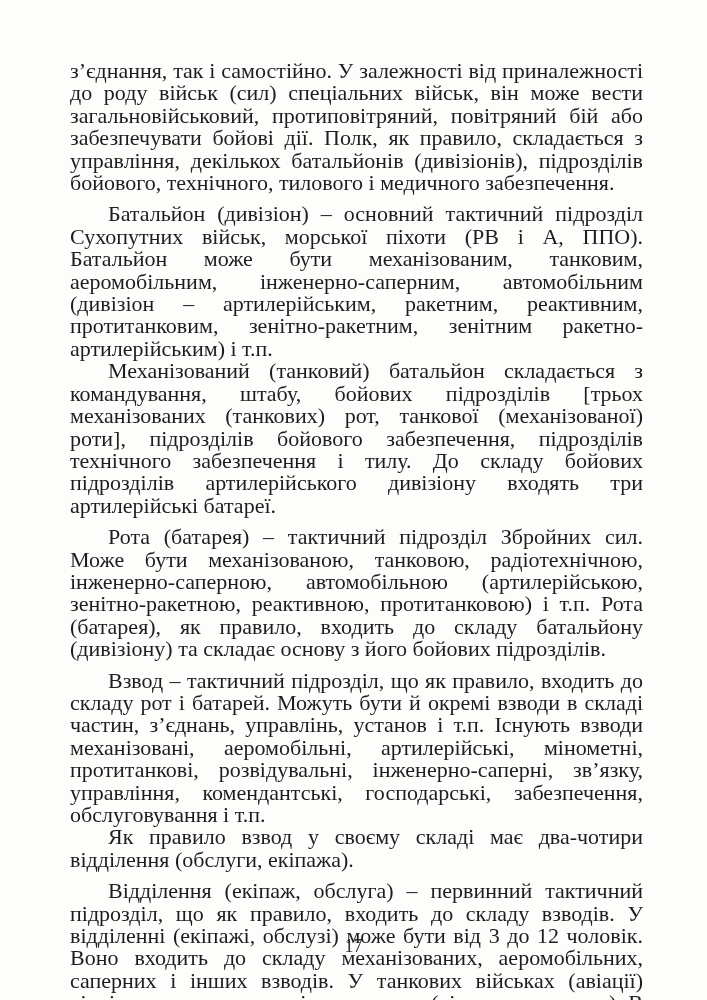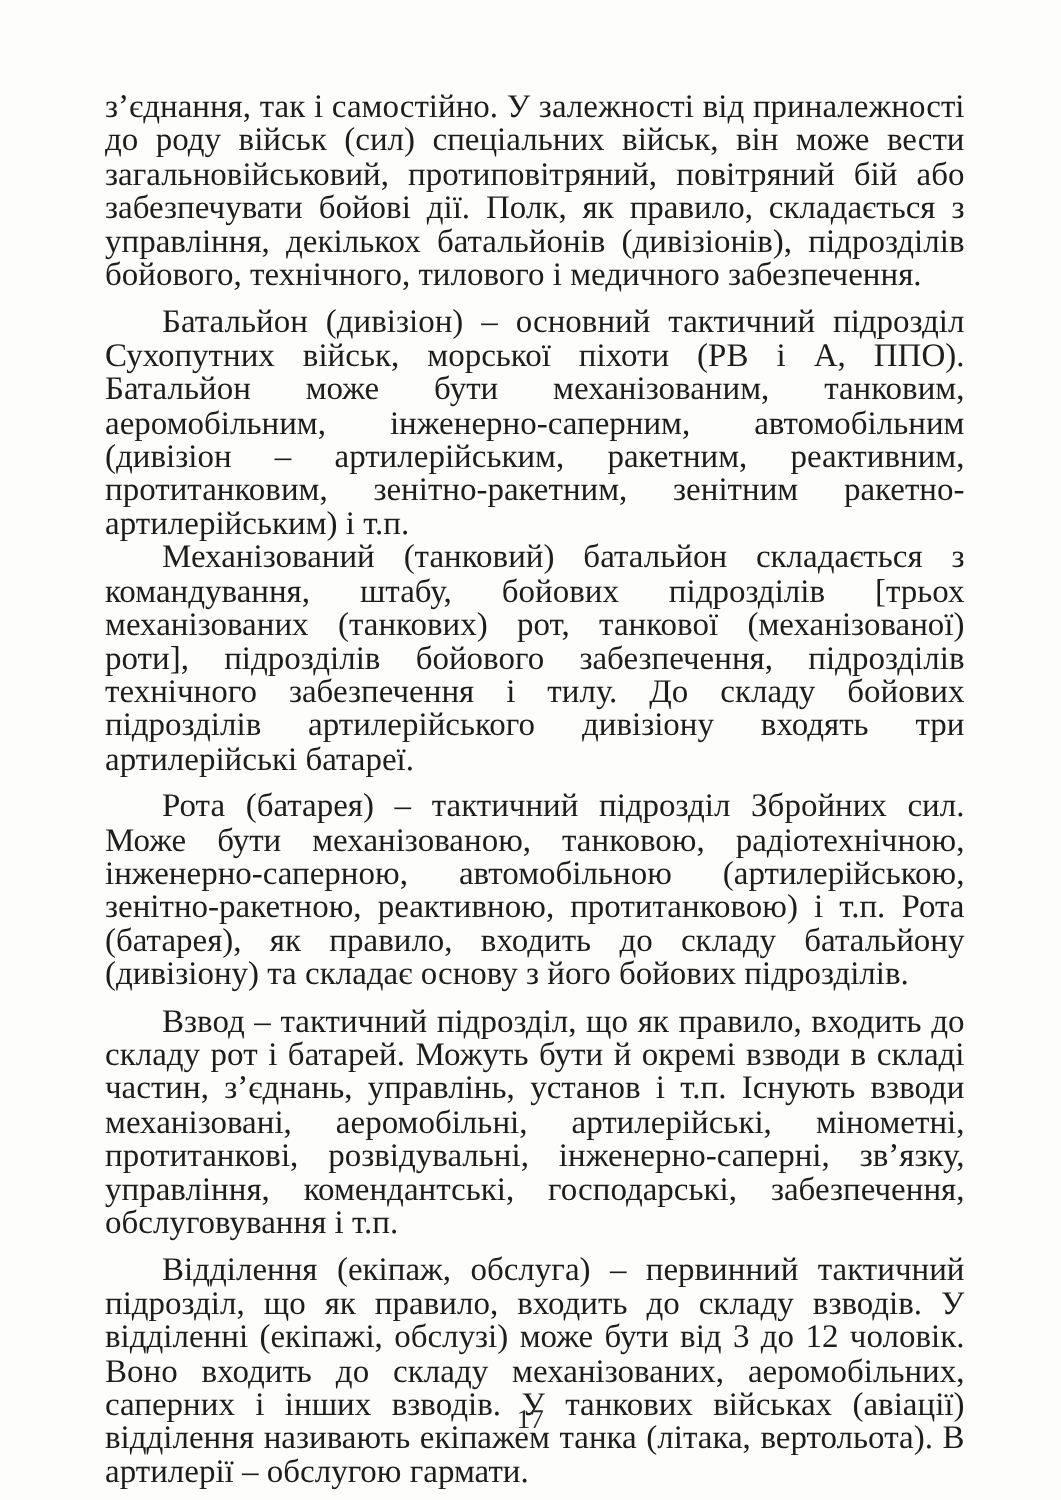--- a/index.html
+++ b/index.html
@@ -54,19 +54,20 @@
     <p class="para"><span class="lead"></span><span class="body">з’єднання, так і самостійно. У залежності від приналежності до роду військ (сил) спеціальних військ, він може вести загальновійськовий, протиповітряний, повітряний бій або забезпечувати бойові дії. Полк, як правило, складається з управління, декількох батальйонів (дивізіонів), підрозділів бойового, технічного, тилового і медичного забезпечення.</span></p>
 
     <p class="para indent spaced"><span class="lead">Батальйон (дивізіон)</span><span class="body"> – основний тактичний підрозділ Сухопутних військ, морської піхоти (РВ і А, ППО). Батальйон може бути механізованим, танковим, аеромобільним, інженерно-саперним, автомобільним (дивізіон – артилерійським, ракетним, реактивним, протитанковим, зенітно-ракетним, зенітним ракетно-артилерійським) і т.п.</span></p>
 
     <p class="para indent"><span class="lead"></span><span class="body">Механізований (танковий) батальйон складається з командування, штабу, бойових підрозділів [трьох механізованих (танкових) рот, танкової (механізованої) роти], підрозділів бойового забезпечення, підрозділів технічного забезпечення і тилу. До складу бойових підрозділів артилерійського дивізіону входять три артилерійські батареї.</span></p>
 
     <p class="para indent spaced"><span class="lead">Рота (батарея)</span><span class="body"> – тактичний підрозділ Збройних сил. Може бути механізованою, танковою, радіотехнічною, інженерно-саперною, автомобільною (артилерійською, зенітно-ракетною, реактивною, протитанковою) і т.п. Рота (батарея), як правило, входить до складу батальйону (дивізіону) та складає основу з його бойових підрозділів.</span></p>
 
     <p class="para indent spaced"><span class="lead">Взвод</span><span class="body"> – тактичний підрозділ, що як правило, входить до складу рот і батарей. Можуть бути й окремі взводи в складі частин, з’єднань, управлінь, установ і т.п. Існують взводи механізовані, аеромобільні, артилерійські, мінометні, протитанкові, розвідувальні, інженерно-саперні, зв’язку, управління, комендантські, господарські, забезпечення, обслуговування і т.п.</span></p>
 
+    <p class="para indent"><span class="lead"></span><span class="body">Як правило взвод у своєму складі має два-чотири відділення (обслуги, екіпажа).</span></p>
 
     <p class="para indent spaced"><span class="lead">Відділення (екіпаж, обслуга)</span><span class="body"> – первинний тактичний підрозділ, що як правило, входить до складу взводів. У відділенні (екіпажі, обслузі) може бути від 3 до 12 чоловік. Воно входить до складу механізованих, аеромобільних, саперних і інших взводів. У танкових військах (авіації) відділення називають екіпажем танка (літака, вертольота). В артилерії – обслугою гармати.</span></p>
 
   </div>
 
   <div class="page-number">17</div>
 </div>
 
 </body></html>

